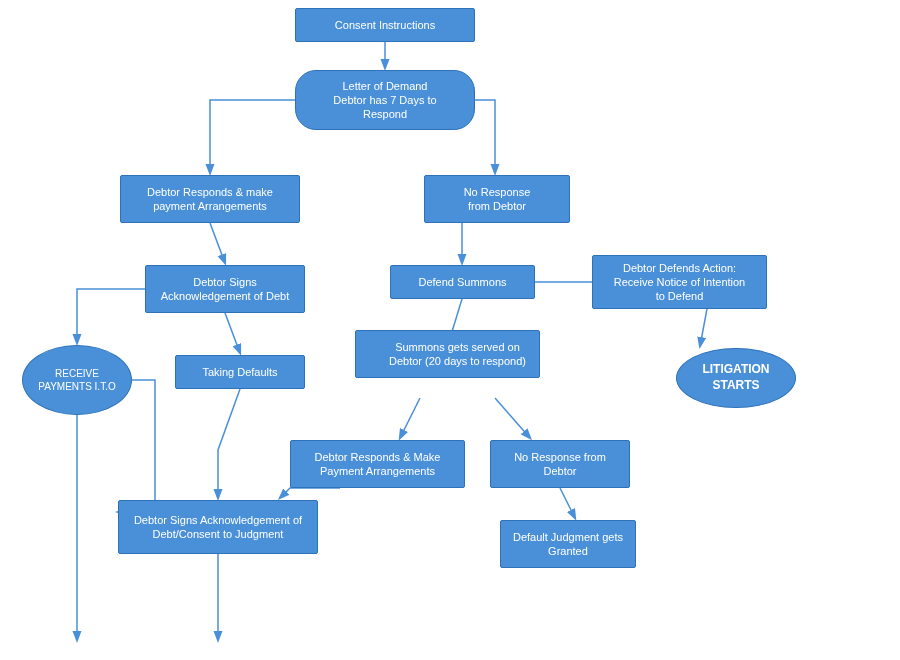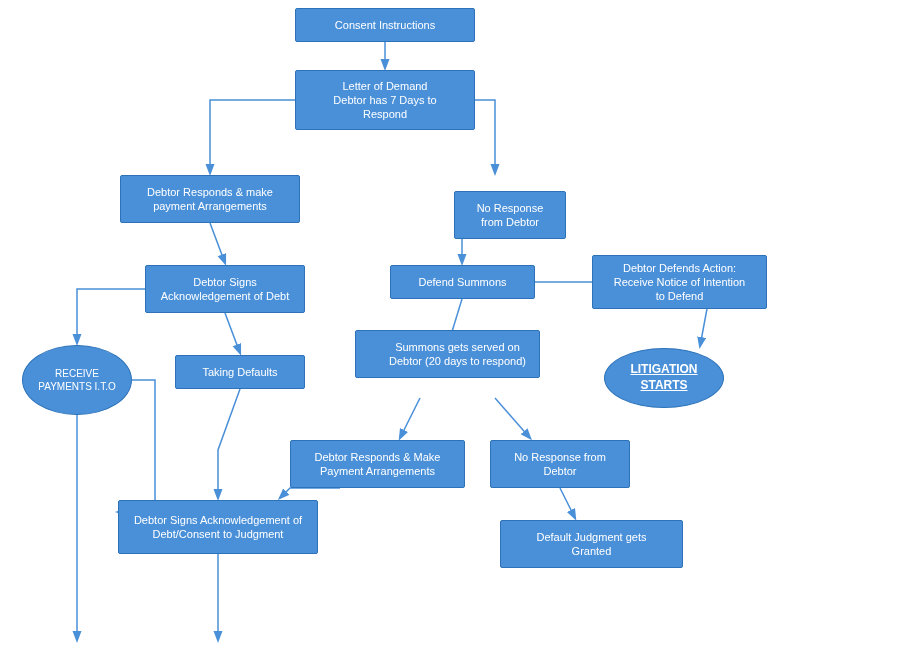--- a/index.html
+++ b/index.html
@@ -104,28 +104,28 @@
 
     <line x1="218" y1="554" x2="218" y2="640" marker-end="url(#arrow)"></line>
 
     <line x1="77" y1="415" x2="77" y2="640" marker-end="url(#arrow)"></line>
 
     <polyline points="132,380 155,380 155,512 118,512" marker-end="url(#arrow)"></polyline>
   </svg>
 
   <div id="nodes-container">
       <div class="node node-rect" style="left: 295px; top: 8px; width: 180px; height: 34px; font-size: 11px;">Consent Instructions</div>
-      <div class="node node-rect" style="left: 295px; top: 70px; width: 180px; height: 60px; font-size: 11px;">Letter of Demand<br>Debtor has 7 Days to<br>Respond</div>
+      <div class="node node-rect" style="left: 295px; top: 70px; width: 180px; height: 60px; font-size: 11px; border-radius: 21px;">Letter of Demand<br>Debtor has 7 Days to<br>Respond</div>
       <div class="node node-rect" style="left: 120px; top: 175px; width: 180px; height: 48px; font-size: 11px;">Debtor Responds &amp; make<br>payment Arrangements</div>
-      <div class="node node-rect" style="left: 454px; top: 175px; width: 112px; height: 48px; font-size: 11px; margin-top: 16px;">No Response<br>from Debtor</div>
+      <div class="node node-rect" style="left: 424px; top: 175px; width: 146px; height: 48px; font-size: 11px;">No Response<br>from Debtor</div>
       <div class="node node-rect" style="left: 145px; top: 265px; width: 160px; height: 48px; font-size: 11px;">Debtor Signs<br>Acknowledgement of Debt</div>
       <div class="node node-rect" style="left: 390px; top: 265px; width: 145px; height: 34px; font-size: 11px;">Defend Summons</div>
       <div class="node node-rect" style="left: 592px; top: 255px; width: 175px; height: 54px; font-size: 11px;">Debtor Defends Action:<br>Receive Notice of Intention<br>to Defend</div>
       <div class="node node-ellipse" style="left: 22px; top: 345px; width: 110px; height: 70px; font-size: 10px;">RECEIVE<br>PAYMENTS I.T.O</div>
       <div class="node node-rect" style="left: 175px; top: 355px; width: 130px; height: 34px; font-size: 11px;">Taking Defaults</div>
       <div class="node node-rect" style="left: 355px; top: 330px; width: 185px; height: 48px; font-size: 11px; padding-left: 28px;">Summons gets served on<br>Debtor (20 days to respond)</div>
-      <div class="node node-ellipse" style="left: 604px; top: 348px; width: 120px; height: 60px; font-size: 12px; font-weight: bold; text-decoration: underline;">LITIGATION<br>STARTS</div>
+      <div class="node node-ellipse" style="left: 676px; top: 348px; width: 120px; height: 60px; font-size: 12px; font-weight: bold;">LITIGATION<br>STARTS</div>
       <div class="node node-rect" style="left: 290px; top: 440px; width: 175px; height: 48px; font-size: 11px;">Debtor Responds &amp; Make<br>Payment Arrangements</div>
       <div class="node node-rect" style="left: 490px; top: 440px; width: 140px; height: 48px; font-size: 11px;">No Response from<br>Debtor</div>
       <div class="node node-rect" style="left: 118px; top: 500px; width: 200px; height: 54px; font-size: 11px;">Debtor Signs Acknowledgement of<br>Debt/Consent to Judgment</div>
-      <div class="node node-rect" style="left: 500px; top: 520px; width: 183px; height: 48px; font-size: 11px;">Default Judgment gets<br>Granted</div>
+      <div class="node node-rect" style="left: 500px; top: 520px; width: 136px; height: 48px; font-size: 11px;">Default Judgment gets<br>Granted</div>
     </div>
 </div>
 
 </body></html>

